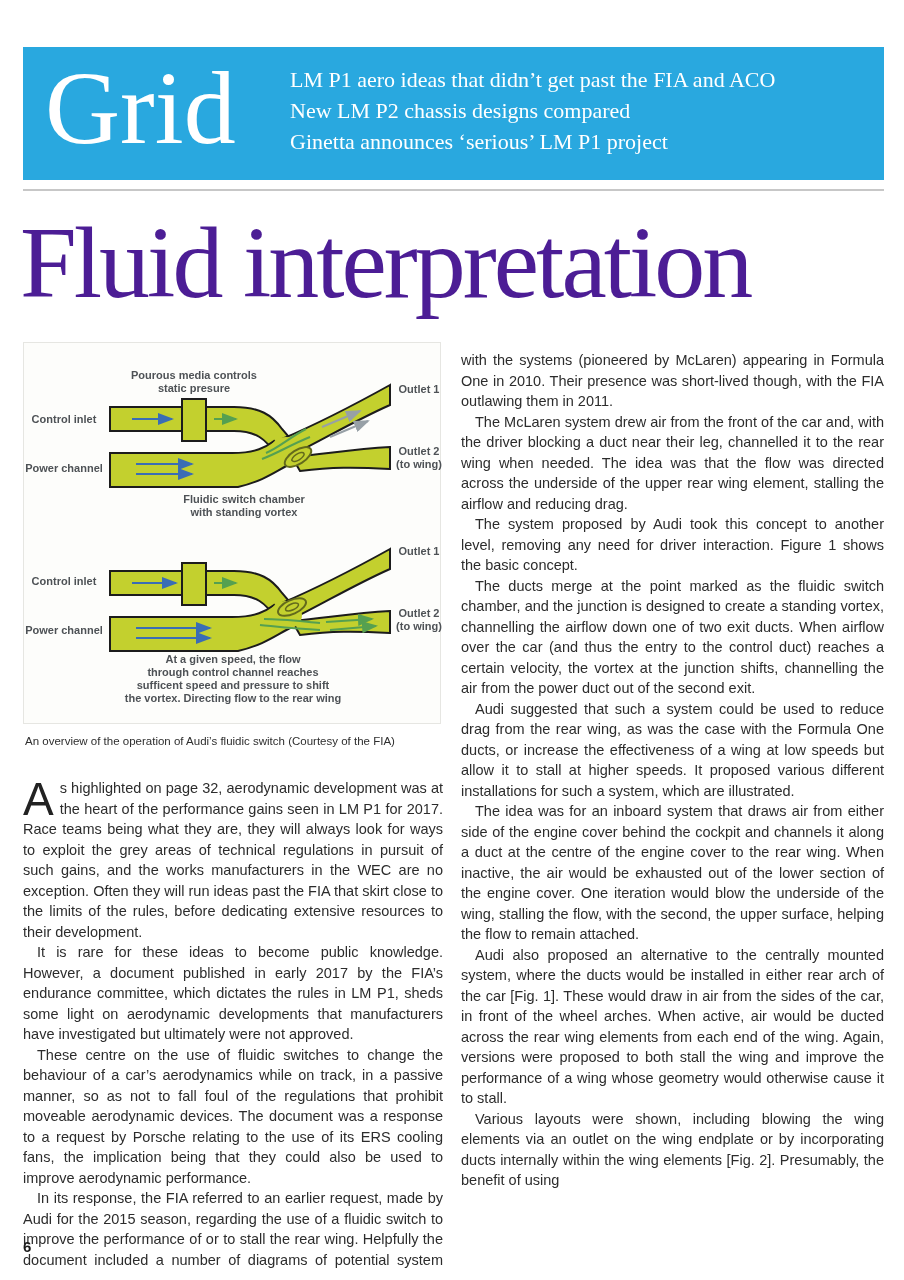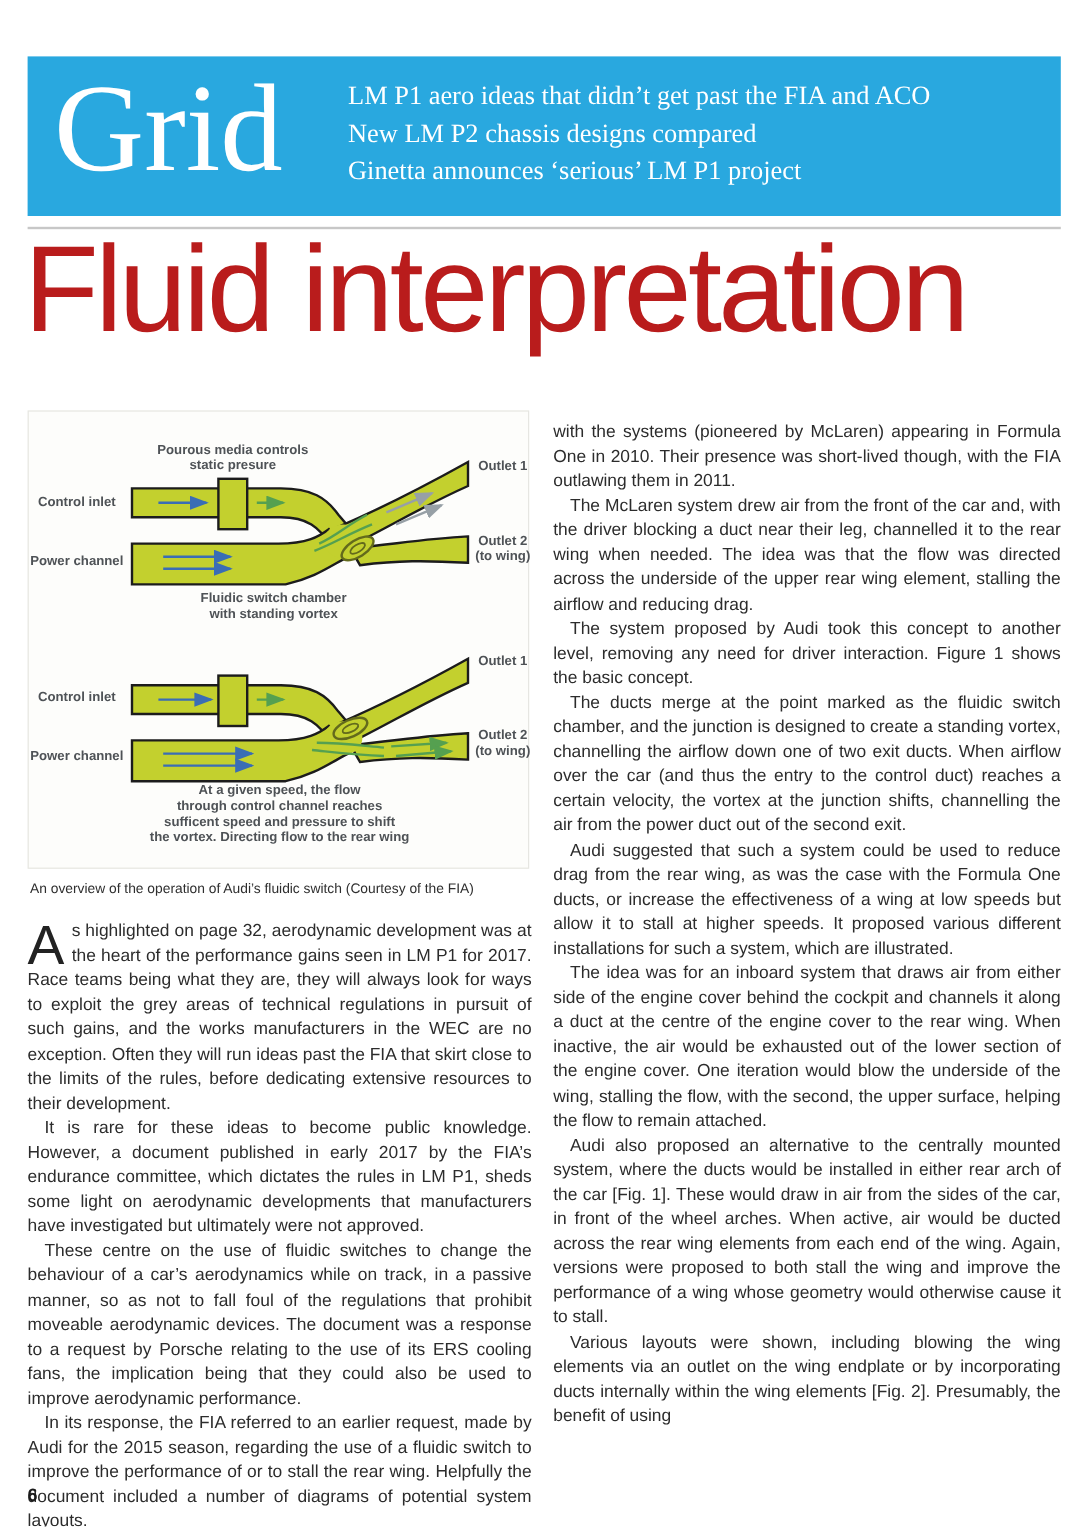--- a/index.html
+++ b/index.html
@@ -24,23 +24,23 @@
     font-family:"Liberation Serif", serif; font-size:22px; line-height:31px;
     color:#ffffff;
   }
   .rule {
     position:absolute; left:23px; top:189px; width:861px; height:2px;
     background:#c7c7c7;
   }
 
   
   .headline {
-    position:absolute; left:20px; top:176px;
-    font-family:Liberation Sans, sans-serif; font-size:102px; line-height:130px;
-    letter-spacing:-3px; color:#b91c1c; white-space:nowrap;
+    position:absolute; left:20px; top:198px;
+    font-family:Liberation Serif, serif; font-size:102px; line-height:130px;
+    letter-spacing:-3px; color:#4c1d95; white-space:nowrap;
   }
 
   
   .columns {
     position:absolute; left:23px; top:342px; width:861px;
     display:flex; gap:18px;
   }
   .col-left  { width:420px; }
   .col-right { width:423px; padding-top:8px; }
 
@@ -70,21 +70,21 @@
   .t-center { text-align:center; }
   .t-right  { text-align:center; }
   .duct   { fill:#c3d02e; stroke:#1c1c1c; stroke-width:2; }
   .blob   { fill:#c3d02e; stroke:none; }
   .vortex { fill:#c3d02e; stroke:#636a1c; stroke-width:2; }
   .vortex-in { fill:none; stroke:#636a1c; stroke-width:1.5; }
   .fl-blue  { stroke:#3a6db5; stroke-width:2; fill:none; }
   .fl-green { stroke:#55a050; stroke-width:2; fill:none; }
   .fl-gray  { stroke:#97a0a6; stroke-width:2; fill:none; }
   .figcap {
-    margin:10px 2px 0 2px; font-size:11.5px; color:#2e2e2e; line-height:14px;
+    margin:10px 2px 12px 2px; font-size:11.5px; color:#2e2e2e; line-height:14px;
   }
   .fig-gap { height:18px; }
 
   
   .page-number {
     position:absolute; left:23px; top:1238px;
     font-size:15px; font-weight:bold; color:#1a1a1a;
   }
   .footer-bar {
     position:absolute; left:23px; top:1273px; width:861px; height:7px;
@@ -144,21 +144,21 @@
             <line class="fl-gray" x1="298" y1="58" x2="336" y2="42" marker-end="url(#m1y)"></line>
             <line class="fl-gray" x1="306" y1="68" x2="344" y2="52" marker-end="url(#m1y)"></line>
           </svg>
           <div class="dlabel t-center" style="left:70px; top:6px; width:200px;">Pourous media controls
 static presure</div>
           <div class="dlabel t-right" style="left:0px; top:50px; width:80px;">Control inlet</div>
           <div class="dlabel t-right" style="left:0px; top:99px; width:80px;">Power channel</div>
           <div class="dlabel" style="left:372px; top:20px; width:46px;">Outlet 1</div>
           <div class="dlabel" style="left:372px; top:82px; width:46px;">Outlet 2
 (to wing)</div>
-          <div class="dlabel t-center" style="left:104px; top:130px; width:200px;text-align:center;">Fluidic switch chamber
+          <div class="dlabel t-center" style="left:120px; top:130px; width:200px;text-align:center;">Fluidic switch chamber
 with standing vortex</div>
         </div>
 
         <div class="diagram d2">
           <svg width="418" height="152" viewBox="0 0 418 152">
             <defs>
               <marker id="m2b" markerWidth="8" markerHeight="6" refX="7" refY="3" orient="auto">
                   <path d="M0,0 L8,3 L0,6 Z" fill="#3a6db5"></path>
                 </marker>
               <marker id="m2g" markerWidth="8" markerHeight="6" refX="7" refY="3" orient="auto">

